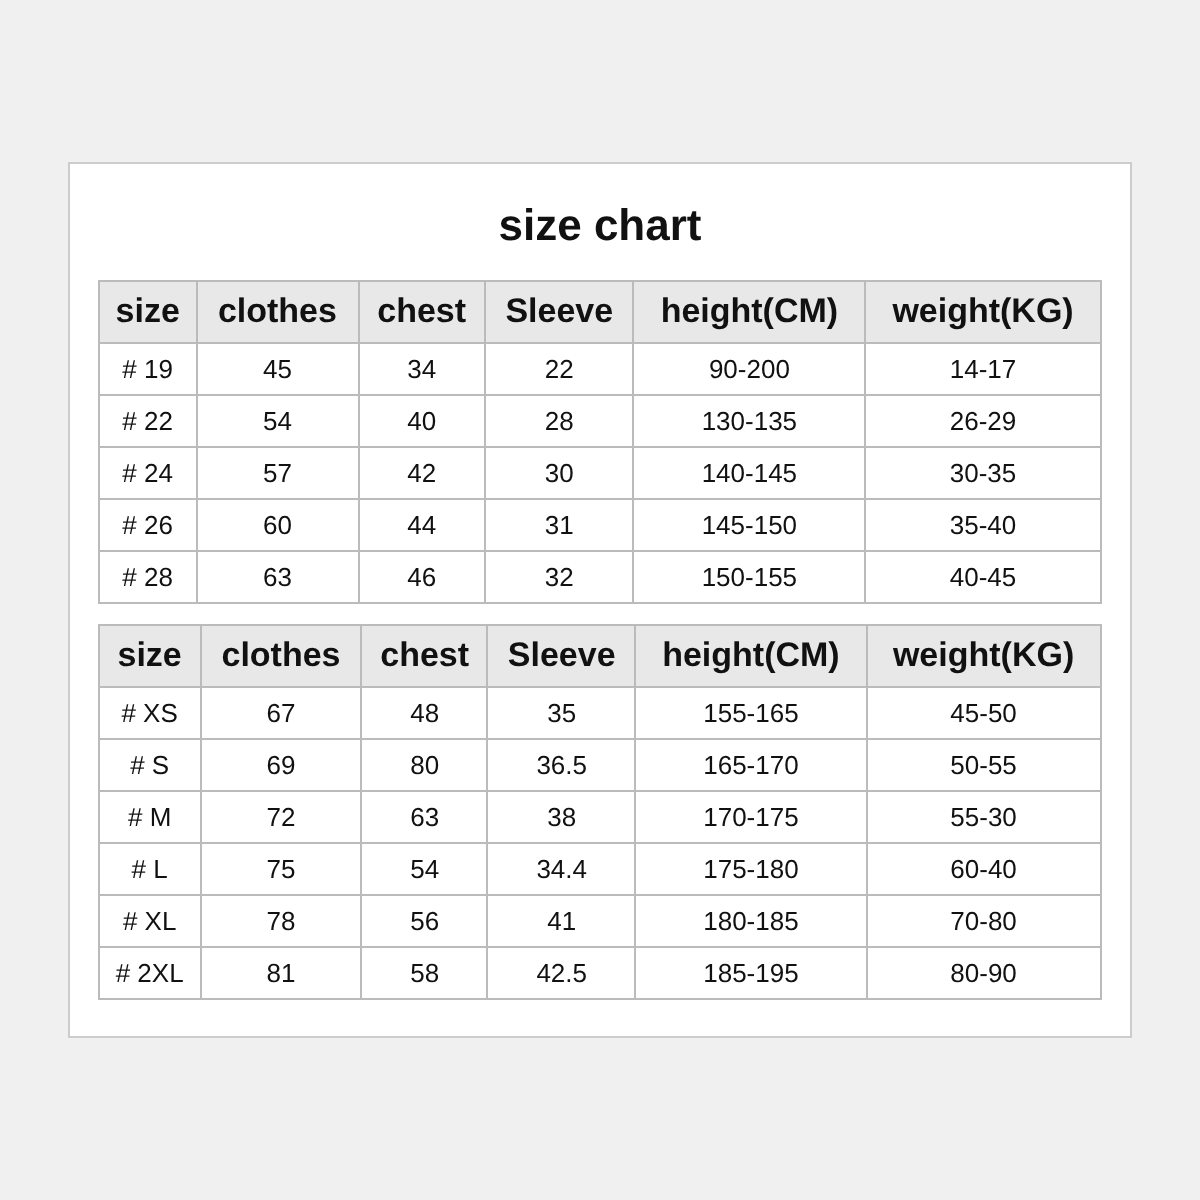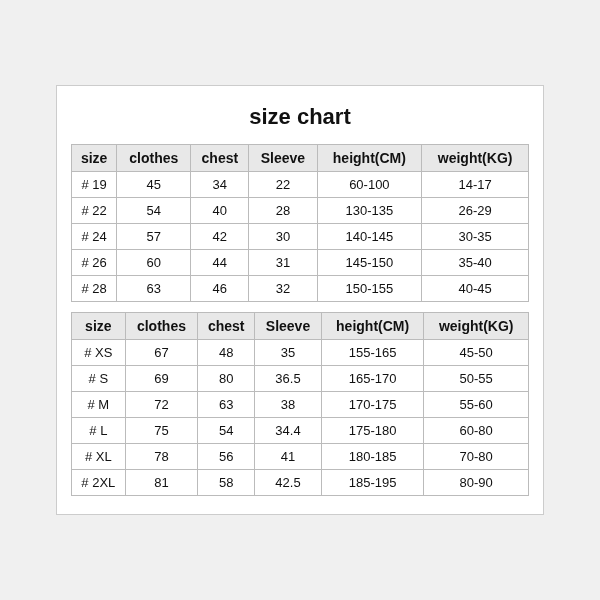--- a/index.html
+++ b/index.html
@@ -9,21 +9,21 @@
       background: #f0f0f0;
       display: flex;
       align-items: center;
       justify-content: center;
       font-family: Arial, sans-serif;
     }
     .card {
       background: #fff;
       border: 1px solid #ccc;
       padding: 18px 14px;
-      width: 488px;
+      width: 532px;
     }
     .title {
       text-align: center;
       font-size: 22px;
       font-weight: bold;
       margin-bottom: 14px;
       color: #111;
     }
     table {
       width: 100%;
@@ -32,21 +32,21 @@
       color: #111;
     }
     th, td {
       border: 1px solid #bbb;
       padding: 5px 4px;
       text-align: center;
     }
     thead th {
       background: #e8e8e8;
       font-weight: bold;
-      font-size: 14px;
+      font-size: 17px;
     }
     .section-gap {
       height: 10px;
     }
   </style>
 </head>
 <body>
 
 <div class="card">
   <div class="title">size chart</div>
@@ -61,21 +61,21 @@
           <th>height(CM)</th>
           <th>weight(KG)</th>
         </tr>
     </thead>
     <tbody id="tbody1">
         <tr>
           <td># 19</td>
           <td>45</td>
           <td>34</td>
           <td>22</td>
-          <td>60-100</td>
+          <td>90-200</td>
           <td>14-17</td>
         </tr>
         <tr>
           <td># 22</td>
           <td>54</td>
           <td>40</td>
           <td>28</td>
           <td>130-135</td>
           <td>26-29</td>
         </tr>
@@ -135,29 +135,29 @@
           <td>36.5</td>
           <td>165-170</td>
           <td>50-55</td>
         </tr>
         <tr>
           <td># M</td>
           <td>72</td>
           <td>63</td>
           <td>38</td>
           <td>170-175</td>
-          <td>55-60</td>
+          <td>55-30</td>
         </tr>
         <tr>
           <td># L</td>
           <td>75</td>
           <td>54</td>
           <td>34.4</td>
           <td>175-180</td>
-          <td>60-80</td>
+          <td>60-40</td>
         </tr>
         <tr>
           <td># XL</td>
           <td>78</td>
           <td>56</td>
           <td>41</td>
           <td>180-185</td>
           <td>70-80</td>
         </tr>
         <tr>

